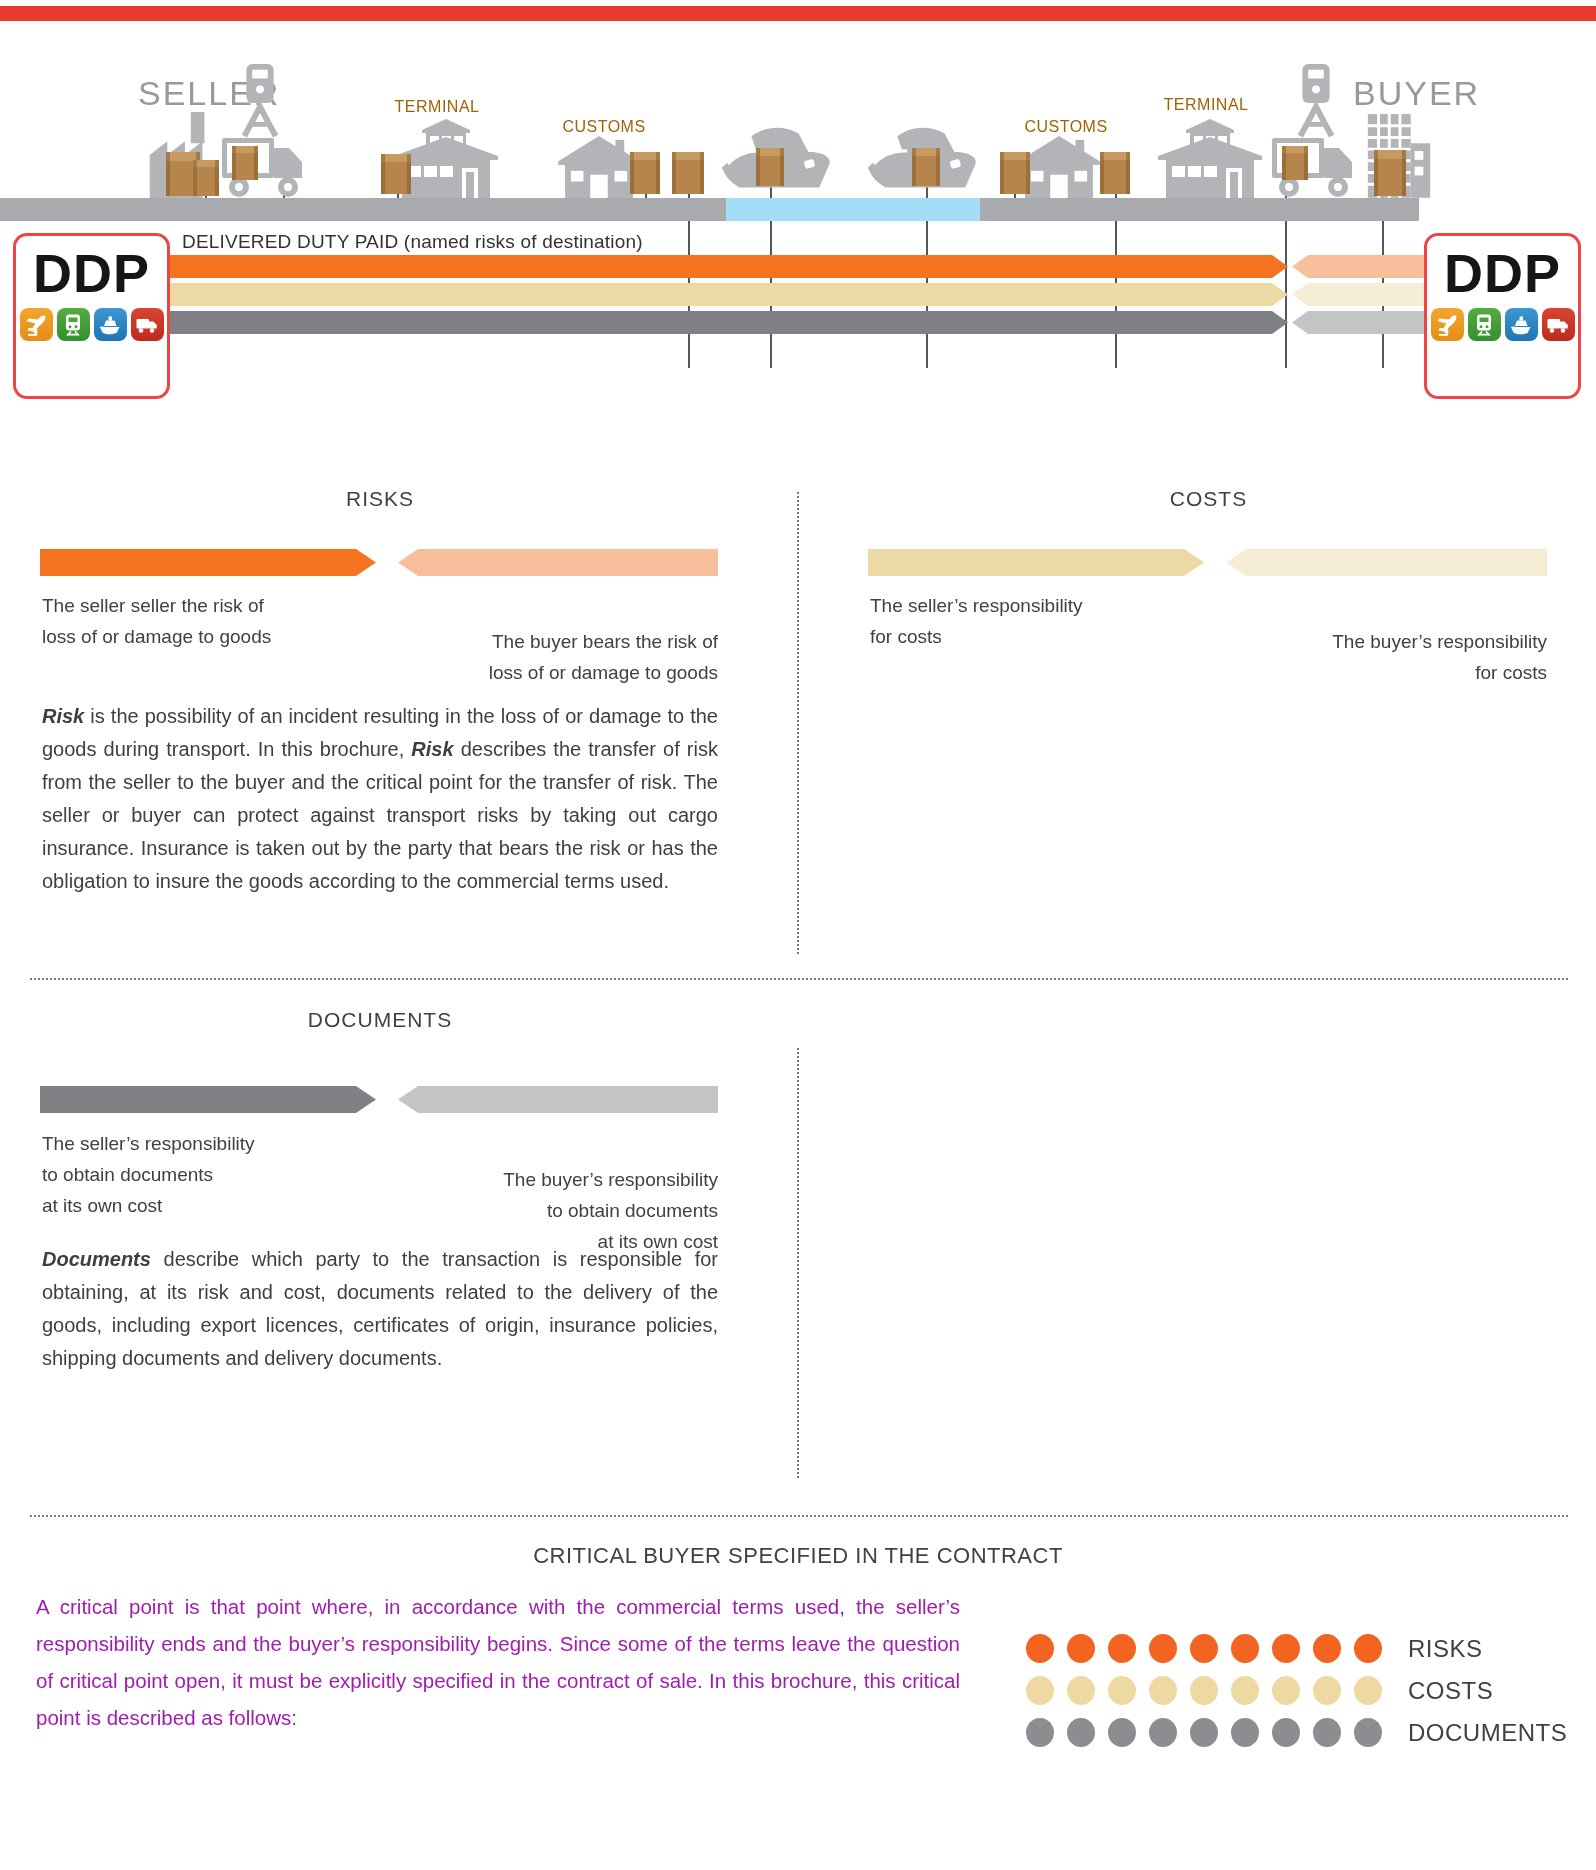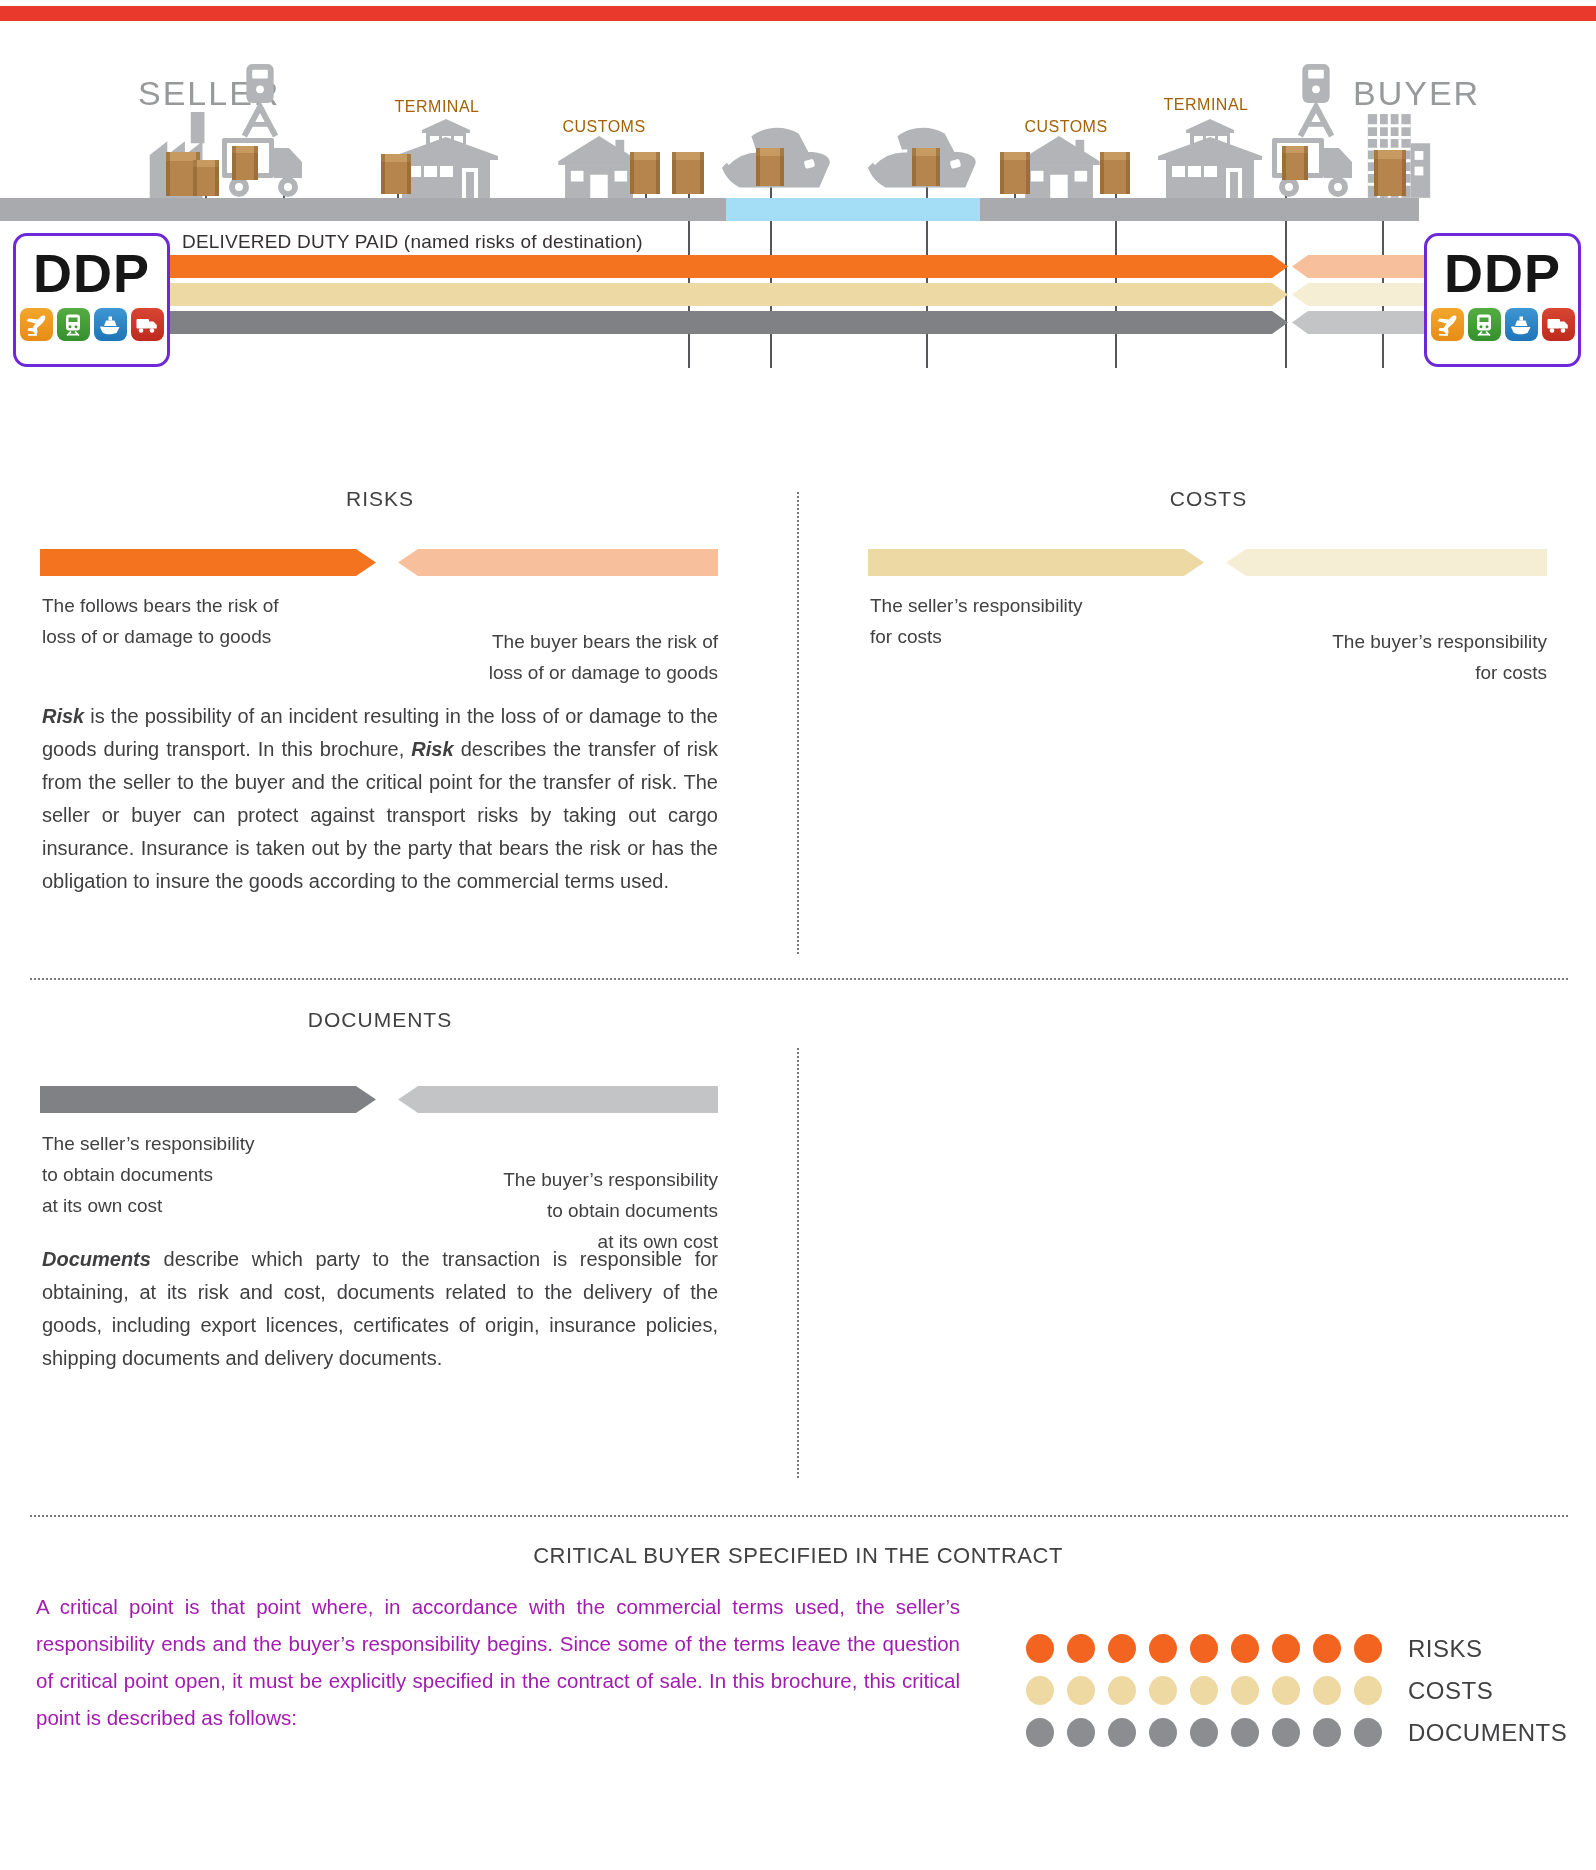--- a/index.html
+++ b/index.html
@@ -24,21 +24,21 @@
   .bar{position:absolute;z-index:2;height:23px;}
   .timeline{left:0;top:198px;width:1419px;background:#A8AAAD;}
   .sea{left:726px;top:198px;width:254px;background:#A4DDF6;z-index:2;}
   .arrow-r{clip-path:polygon(0 0, calc(100% - 16px) 0, 100% 50%, calc(100% - 16px) 100%, 0 100%);}
   .arrow-l{clip-path:polygon(16px 0, 100% 0, 100% 100%, 16px 100%, 0 50%);}
   .risk-s{background:#F4731F;} .risk-b{background:#F8BF9D;}
   .cost-s{background:#ECD9A3;} .cost-b{background:#F5EDD4;}
   .doc-s{background:#7F8184;}  .doc-b{background:#C2C4C6;}
 
   
-  .badge{position:absolute;top:233px;width:157px;height:134px;background:#fff;border:3px solid #6d28d9;
+  .badge{position:absolute;top:233px;width:157px;height:166px;background:#fff;border:3px solid #ef4444;
          border-radius:14px;box-sizing:border-box;z-index:6;text-align:center;}
   .badge-code{font-size:54px;font-weight:700;color:#161616;letter-spacing:1px;line-height:66px;margin-top:4px;}
   .badge-modes{display:flex;justify-content:center;gap:4px;margin-top:2px;}
   .tile{width:33px;height:33px;border-radius:8px;display:flex;align-items:center;justify-content:center;}
   .tile svg{display:block;}
   .t-plane{background:linear-gradient(180deg,#F3A62C,#E68C17);}
   .t-train{background:linear-gradient(180deg,#55AC42,#348F2D);}
   .t-ship{background:linear-gradient(180deg,#3D97D3,#1E74B7);}
   .t-truck{background:linear-gradient(180deg,#D84532,#BE2A1D);}
 
@@ -326,21 +326,21 @@
 
 
   <div class="abs col-heading" style="left:42px;top:487px;width:676px">RISKS</div>
   <div class="abs col-heading" style="left:870px;top:487px;width:677px">COSTS</div>
 
   <div class="m-arrow m-arrow-r risk-s" style="left:40px;top:549px;width:336px"></div>
   <div class="m-arrow m-arrow-l risk-b" style="left:398px;top:549px;width:320px"></div>
   <div class="m-arrow m-arrow-r cost-s" style="left:868px;top:549px;width:336px"></div>
   <div class="m-arrow m-arrow-l cost-b" style="left:1226px;top:549px;width:321px"></div>
 
-  <div class="abs caption" style="left:42px;top:590px;width:330px">The follows bears the risk of
+  <div class="abs caption" style="left:42px;top:590px;width:330px">The seller seller the risk of
 loss of or damage to goods</div>
   <div class="abs caption cap-r" style="left:398px;top:590px;width:320px">The buyer bears the risk of
 loss of or damage to goods</div>
   <div class="abs caption" style="left:870px;top:590px;width:330px">The seller’s responsibility
 for costs</div>
   <div class="abs caption cap-r" style="left:1226px;top:590px;width:321px">The buyer’s responsibility
 for costs</div>
 
   <p class="abs para" style="left:42px;top:700px;width:676px"><span class="lead">Risk</span><span> is the possibility of an incident resulting in the loss of or damage to the goods during transport. In this brochure, </span><span class="lead">Risk</span><span> describes the transfer of risk from the seller to the buyer and the critical point for the transfer of risk. The seller or buyer can protect against transport risks by taking out cargo insurance. Insurance is taken out by the party that bears the risk or has the obligation to insure the goods according to the commercial terms used.</span></p>
 

